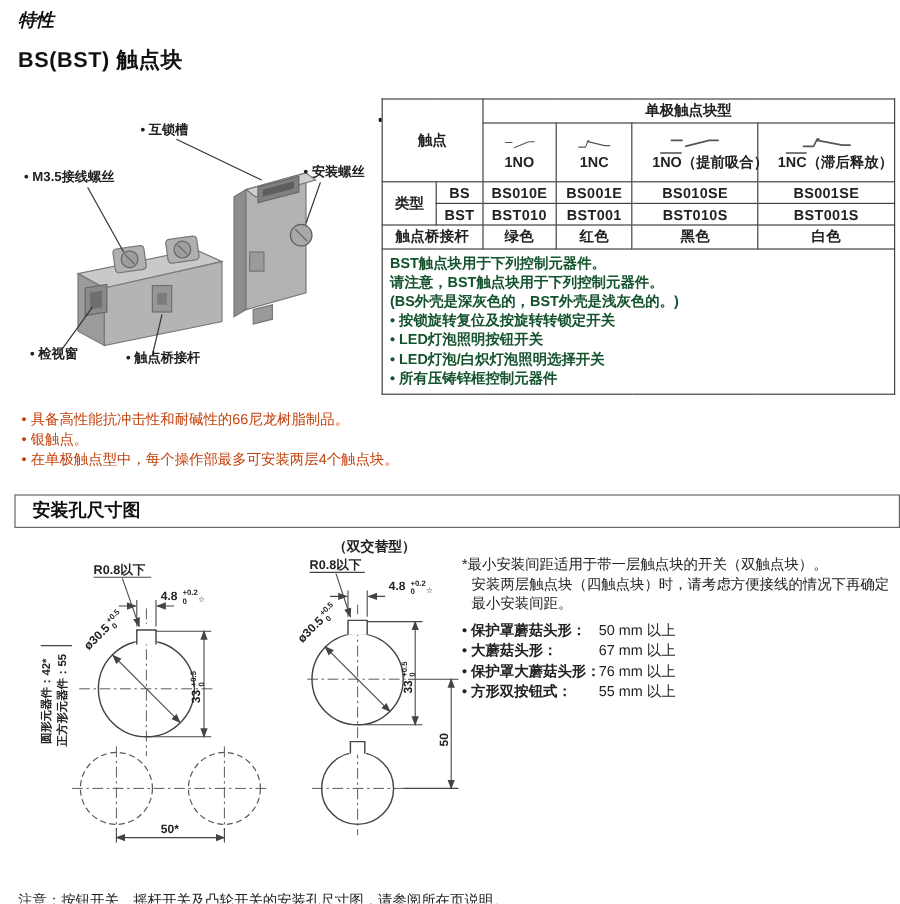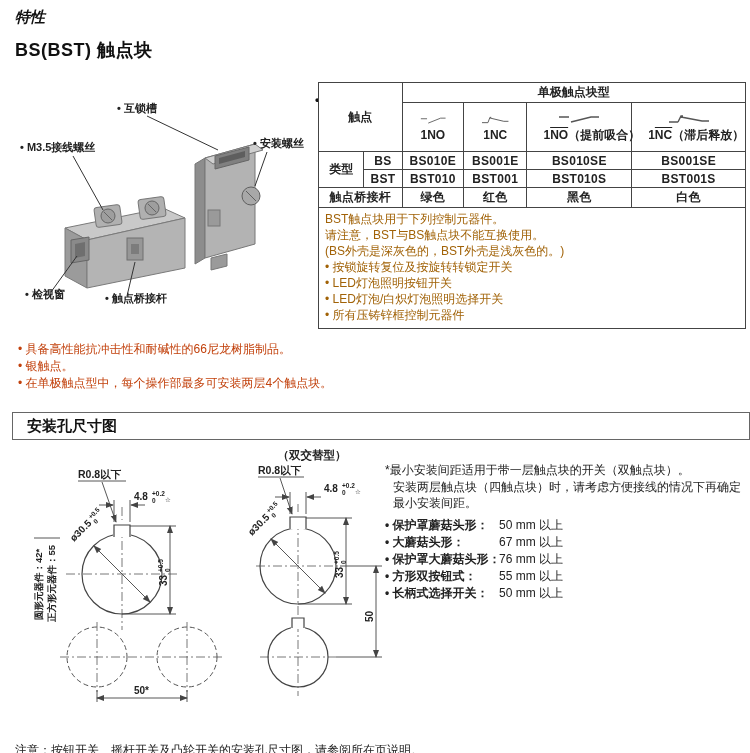--- a/index.html
+++ b/index.html
@@ -16,22 +16,22 @@
   
   table.ctable{border-collapse:collapse;table-layout:fixed;width:428px;background:#fff;}
   table.ctable td{
     border:1px solid #444;font-size:12px;text-align:center;vertical-align:middle;
     padding:1px 2px;font-weight:bold;color:#222;margin-top:12px;
   }
   table.ctable td.hdr{height:16px;}
   table.ctable td.symcell{height:44px;padding:2px 16px;}
   table.ctable td.prow{height:15px;letter-spacing:.3px;}
   table.ctable td.notes{
-    text-align:left;font-weight:normal;font-size:12px;line-height:16px;
-    padding:3px 6px 5px 6px;color:#a16207;
+    text-align:left;font-weight:bold;font-size:12px;line-height:16px;
+    padding:3px 6px 5px 6px;color:#14532d;
   }
   .sym{height:16px;display:flex;align-items:center;justify-content:center;}
   .collabel{font-size:12px;font-weight:bold;white-space:nowrap;}
   .ovl{text-decoration:overline;}
   
   .section-box{
     width:722px;height:26px;border:1px solid #666;background:#fff;
     font-size:15px;font-weight:bold;color:#111;line-height:26px;padding-left:14px;
     box-sizing:content-box;
   }
@@ -172,21 +172,21 @@
       <tr>
         <td colspan="2" class="prow">触点桥接杆</td>
         <td class="prow">绿色</td>
         <td class="prow">红色</td>
         <td class="prow">黑色</td>
         <td class="prow">白色</td>
       </tr>
       <tr>
         <td colspan="6" class="notes">
           <div>BST触点块用于下列控制元器件。</div>
-          <div>请注意，BST与BS触点块不能互换使用。</div>
+          <div>请注意，BST触点块用于下列控制元器件。</div>
           <div>(BS外壳是深灰色的，BST外壳是浅灰色的。)</div>
           <div>• 按锁旋转复位及按旋转转锁定开关</div>
           <div>• LED灯泡照明按钮开关</div>
           <div>• LED灯泡/白炽灯泡照明选择开关</div>
           <div>• 所有压铸锌框控制元器件</div>
         </td>
       </tr>
     </tbody>
   </table>
 
@@ -344,21 +344,18 @@
       </div>
       <div class="spec-row">
         <span class="spec-label">• 大蘑菇头形：</span><span>67 mm 以上</span>
       </div>
       <div class="spec-row">
         <span class="spec-label">• 保护罩大蘑菇头形：</span><span>76 mm 以上</span>
       </div>
       <div class="spec-row">
         <span class="spec-label">• 方形双按钮式：</span><span>55 mm 以上</span>
       </div>
-      <div class="spec-row">
-        <span class="spec-label">• 长柄式选择开关：</span><span>50 mm 以上</span>
-      </div>
     </div>
   </div>
 
   <div class="footer-note abs" style="left:15px;top:706px">注意：按钮开关、摇杆开关及凸轮开关的安装孔尺寸图，请参阅所在页说明。</div>
 
 </div>
 
 </body></html>

